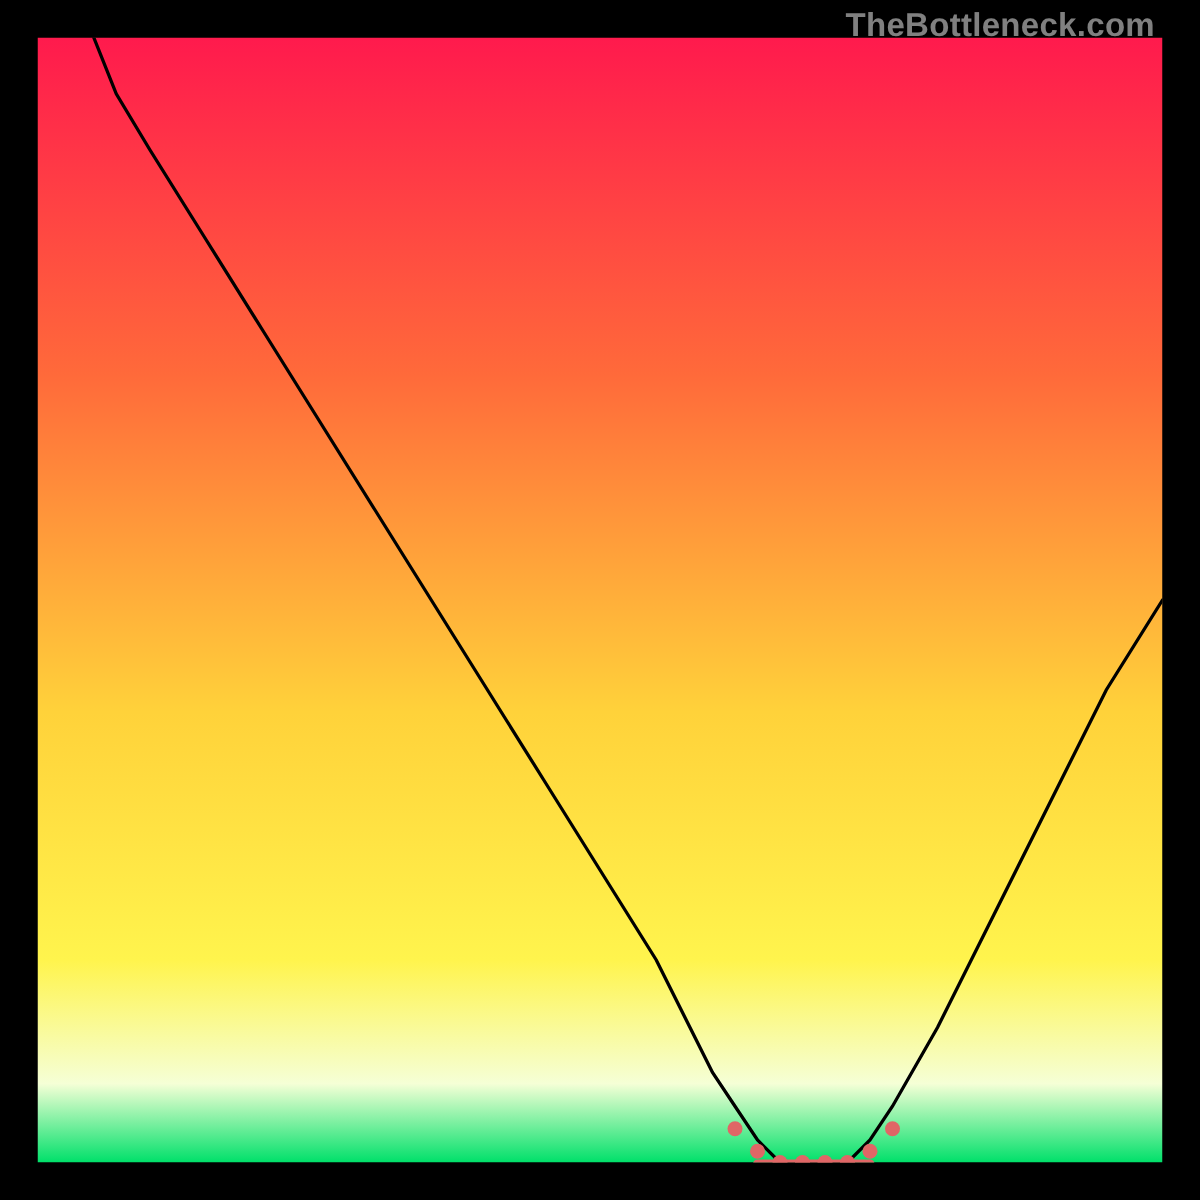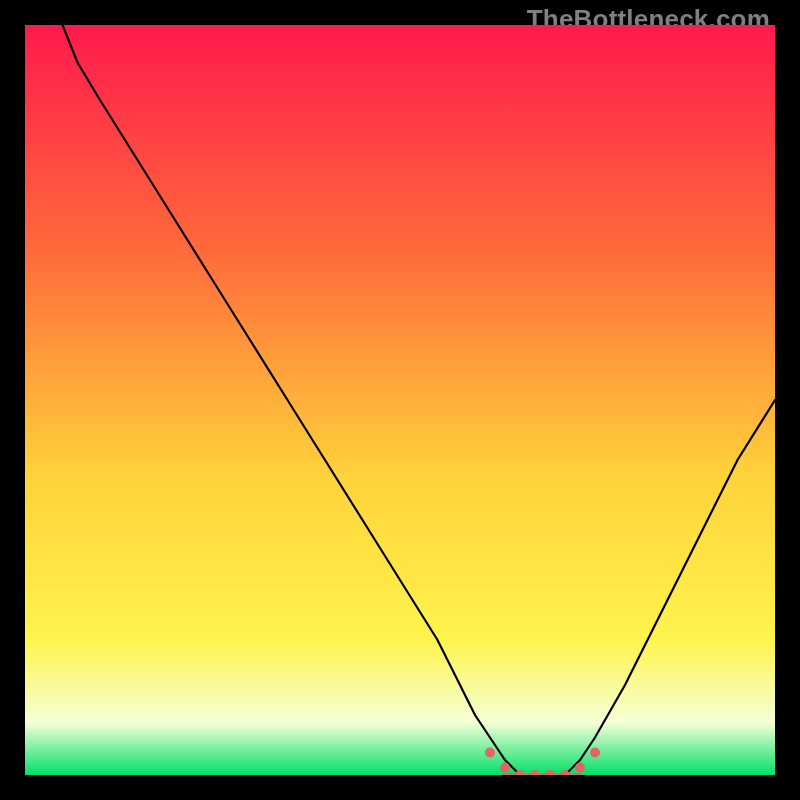--- a/index.html
+++ b/index.html
@@ -13,21 +13,21 @@
   }
   .plot {
     position: absolute;
     left: 0; top: 0;
     width: 750px; height: 750px;
   }
   .watermark {
     position: absolute;
     top: 4px; right: 30px;
     font-family: Arial, Helvetica, sans-serif;
-    font-size: 26px;
+    font-size: 22px;
     font-weight: 600;
     color: #808080;
     letter-spacing: 0.2px;
   }
   svg { display: block; }
 </style>
 </head>
 <body>
 
 <div class="stage">

